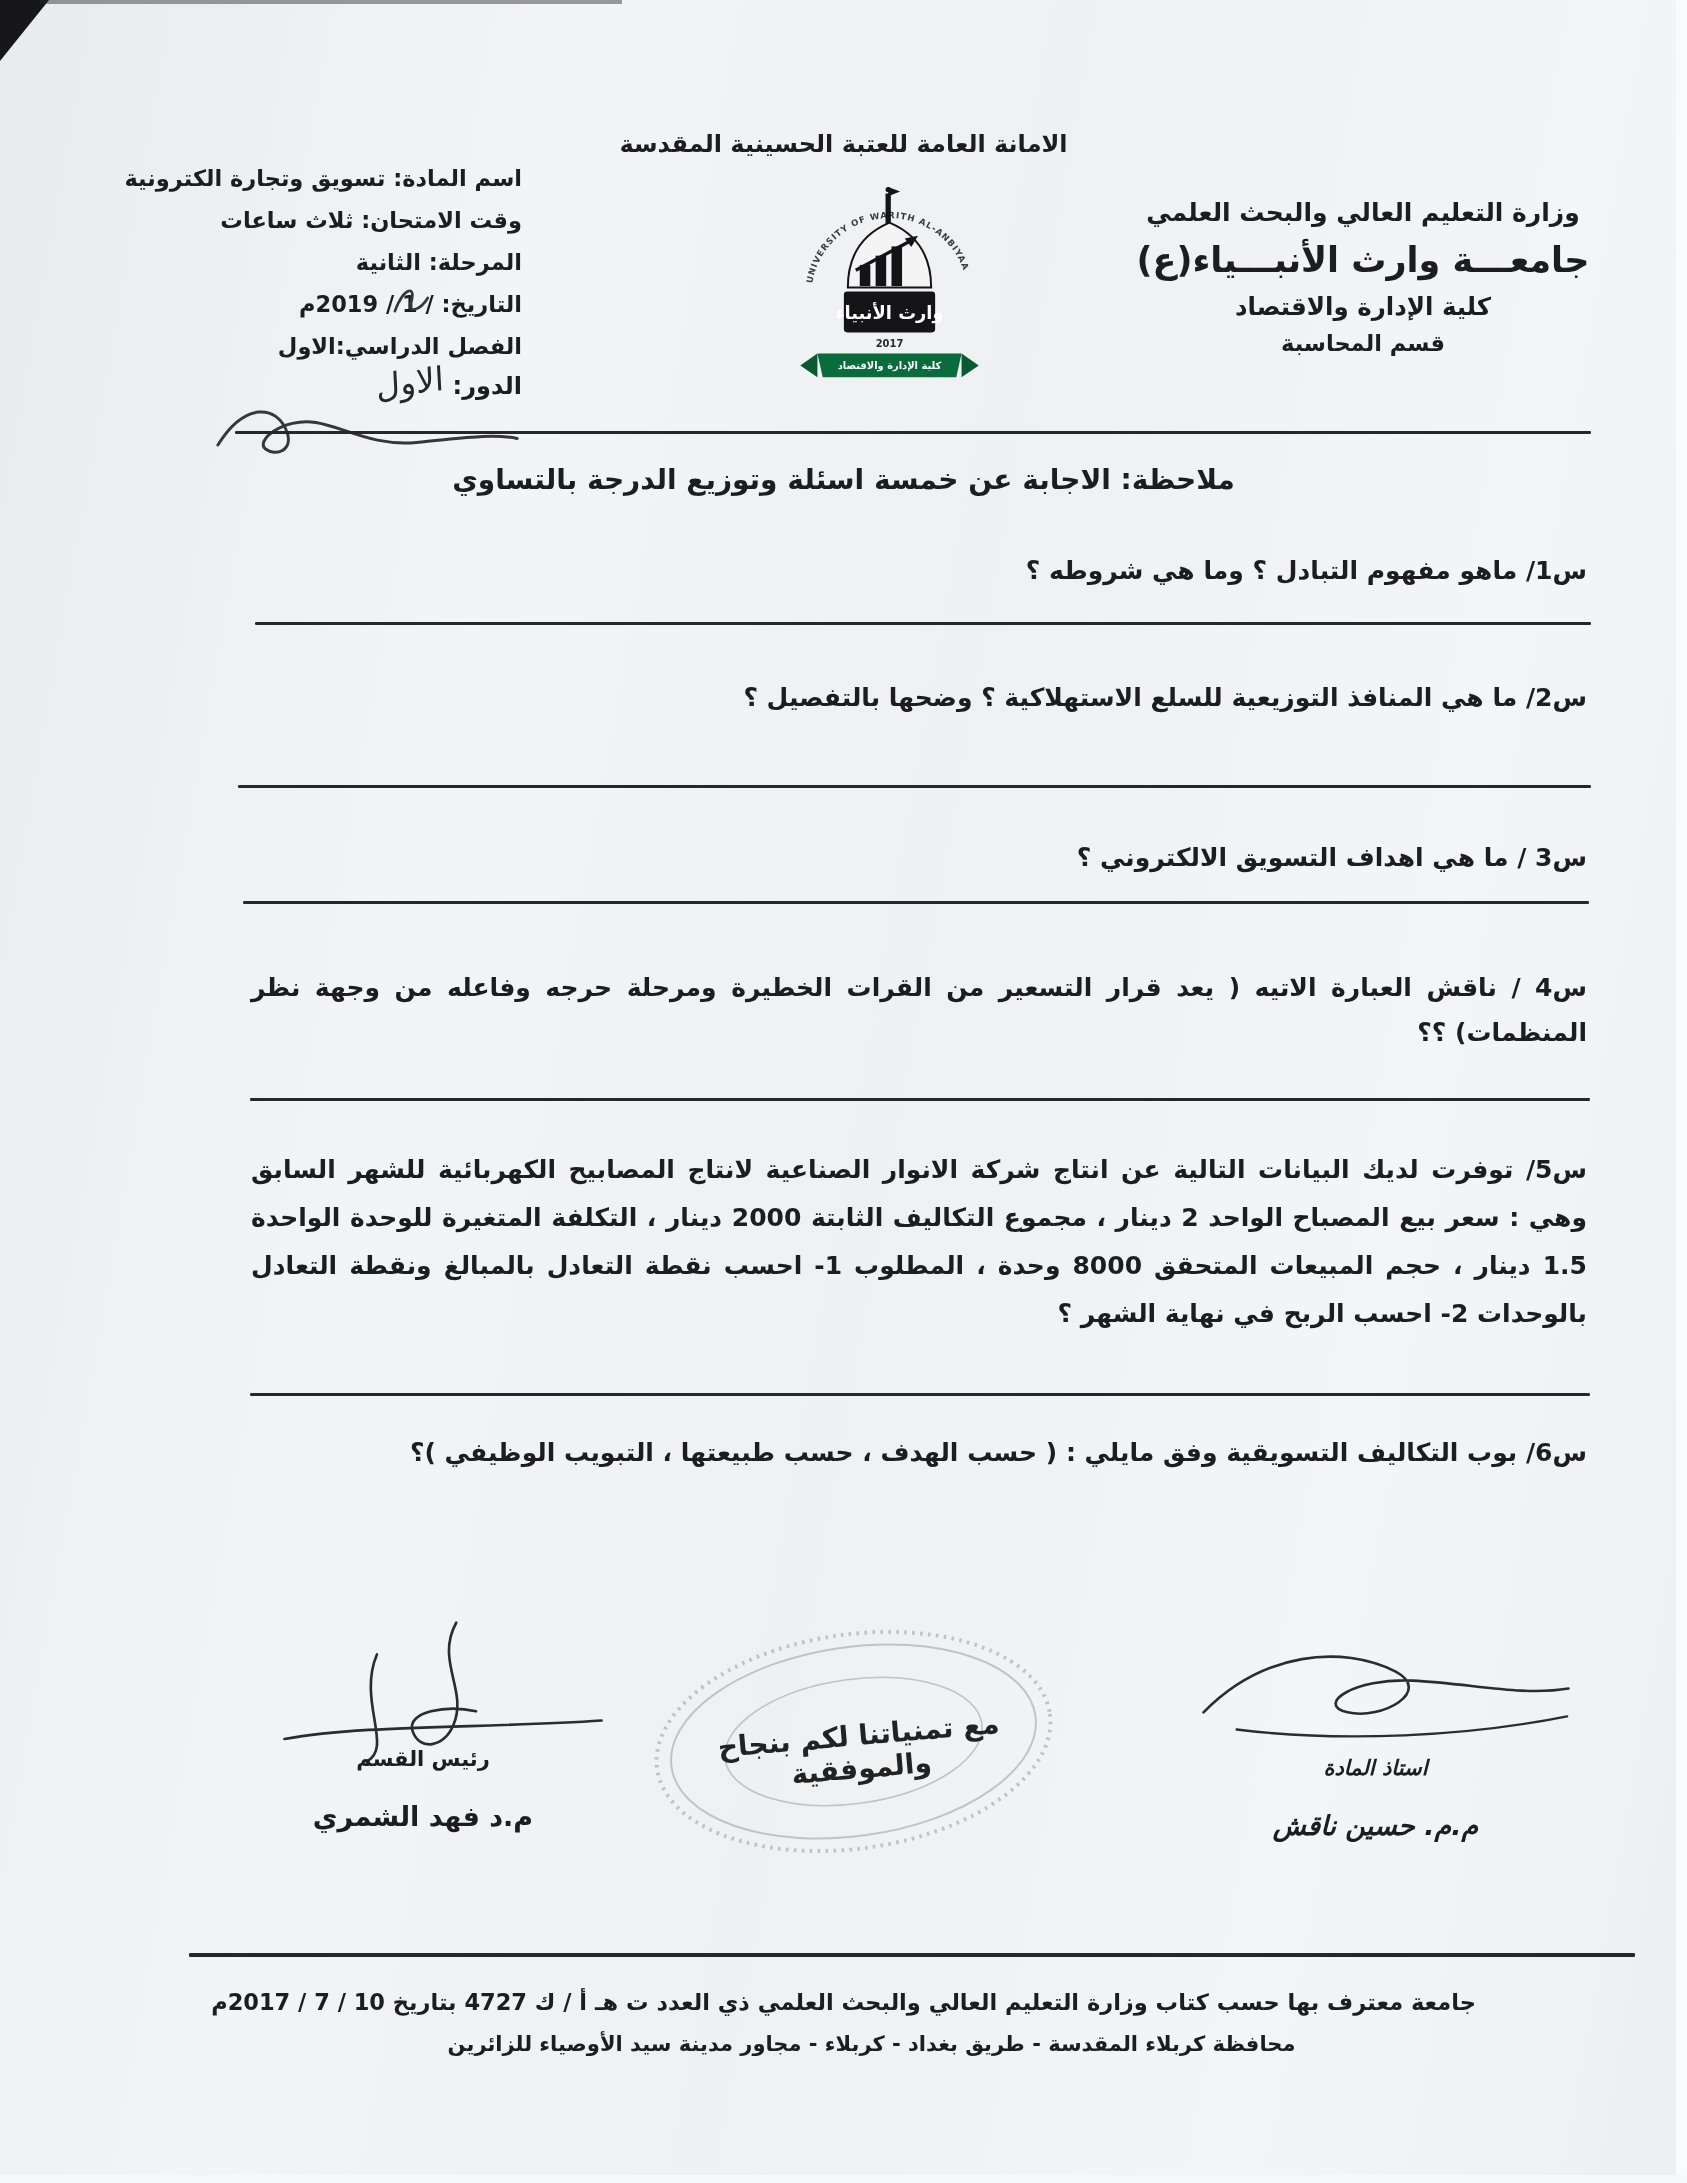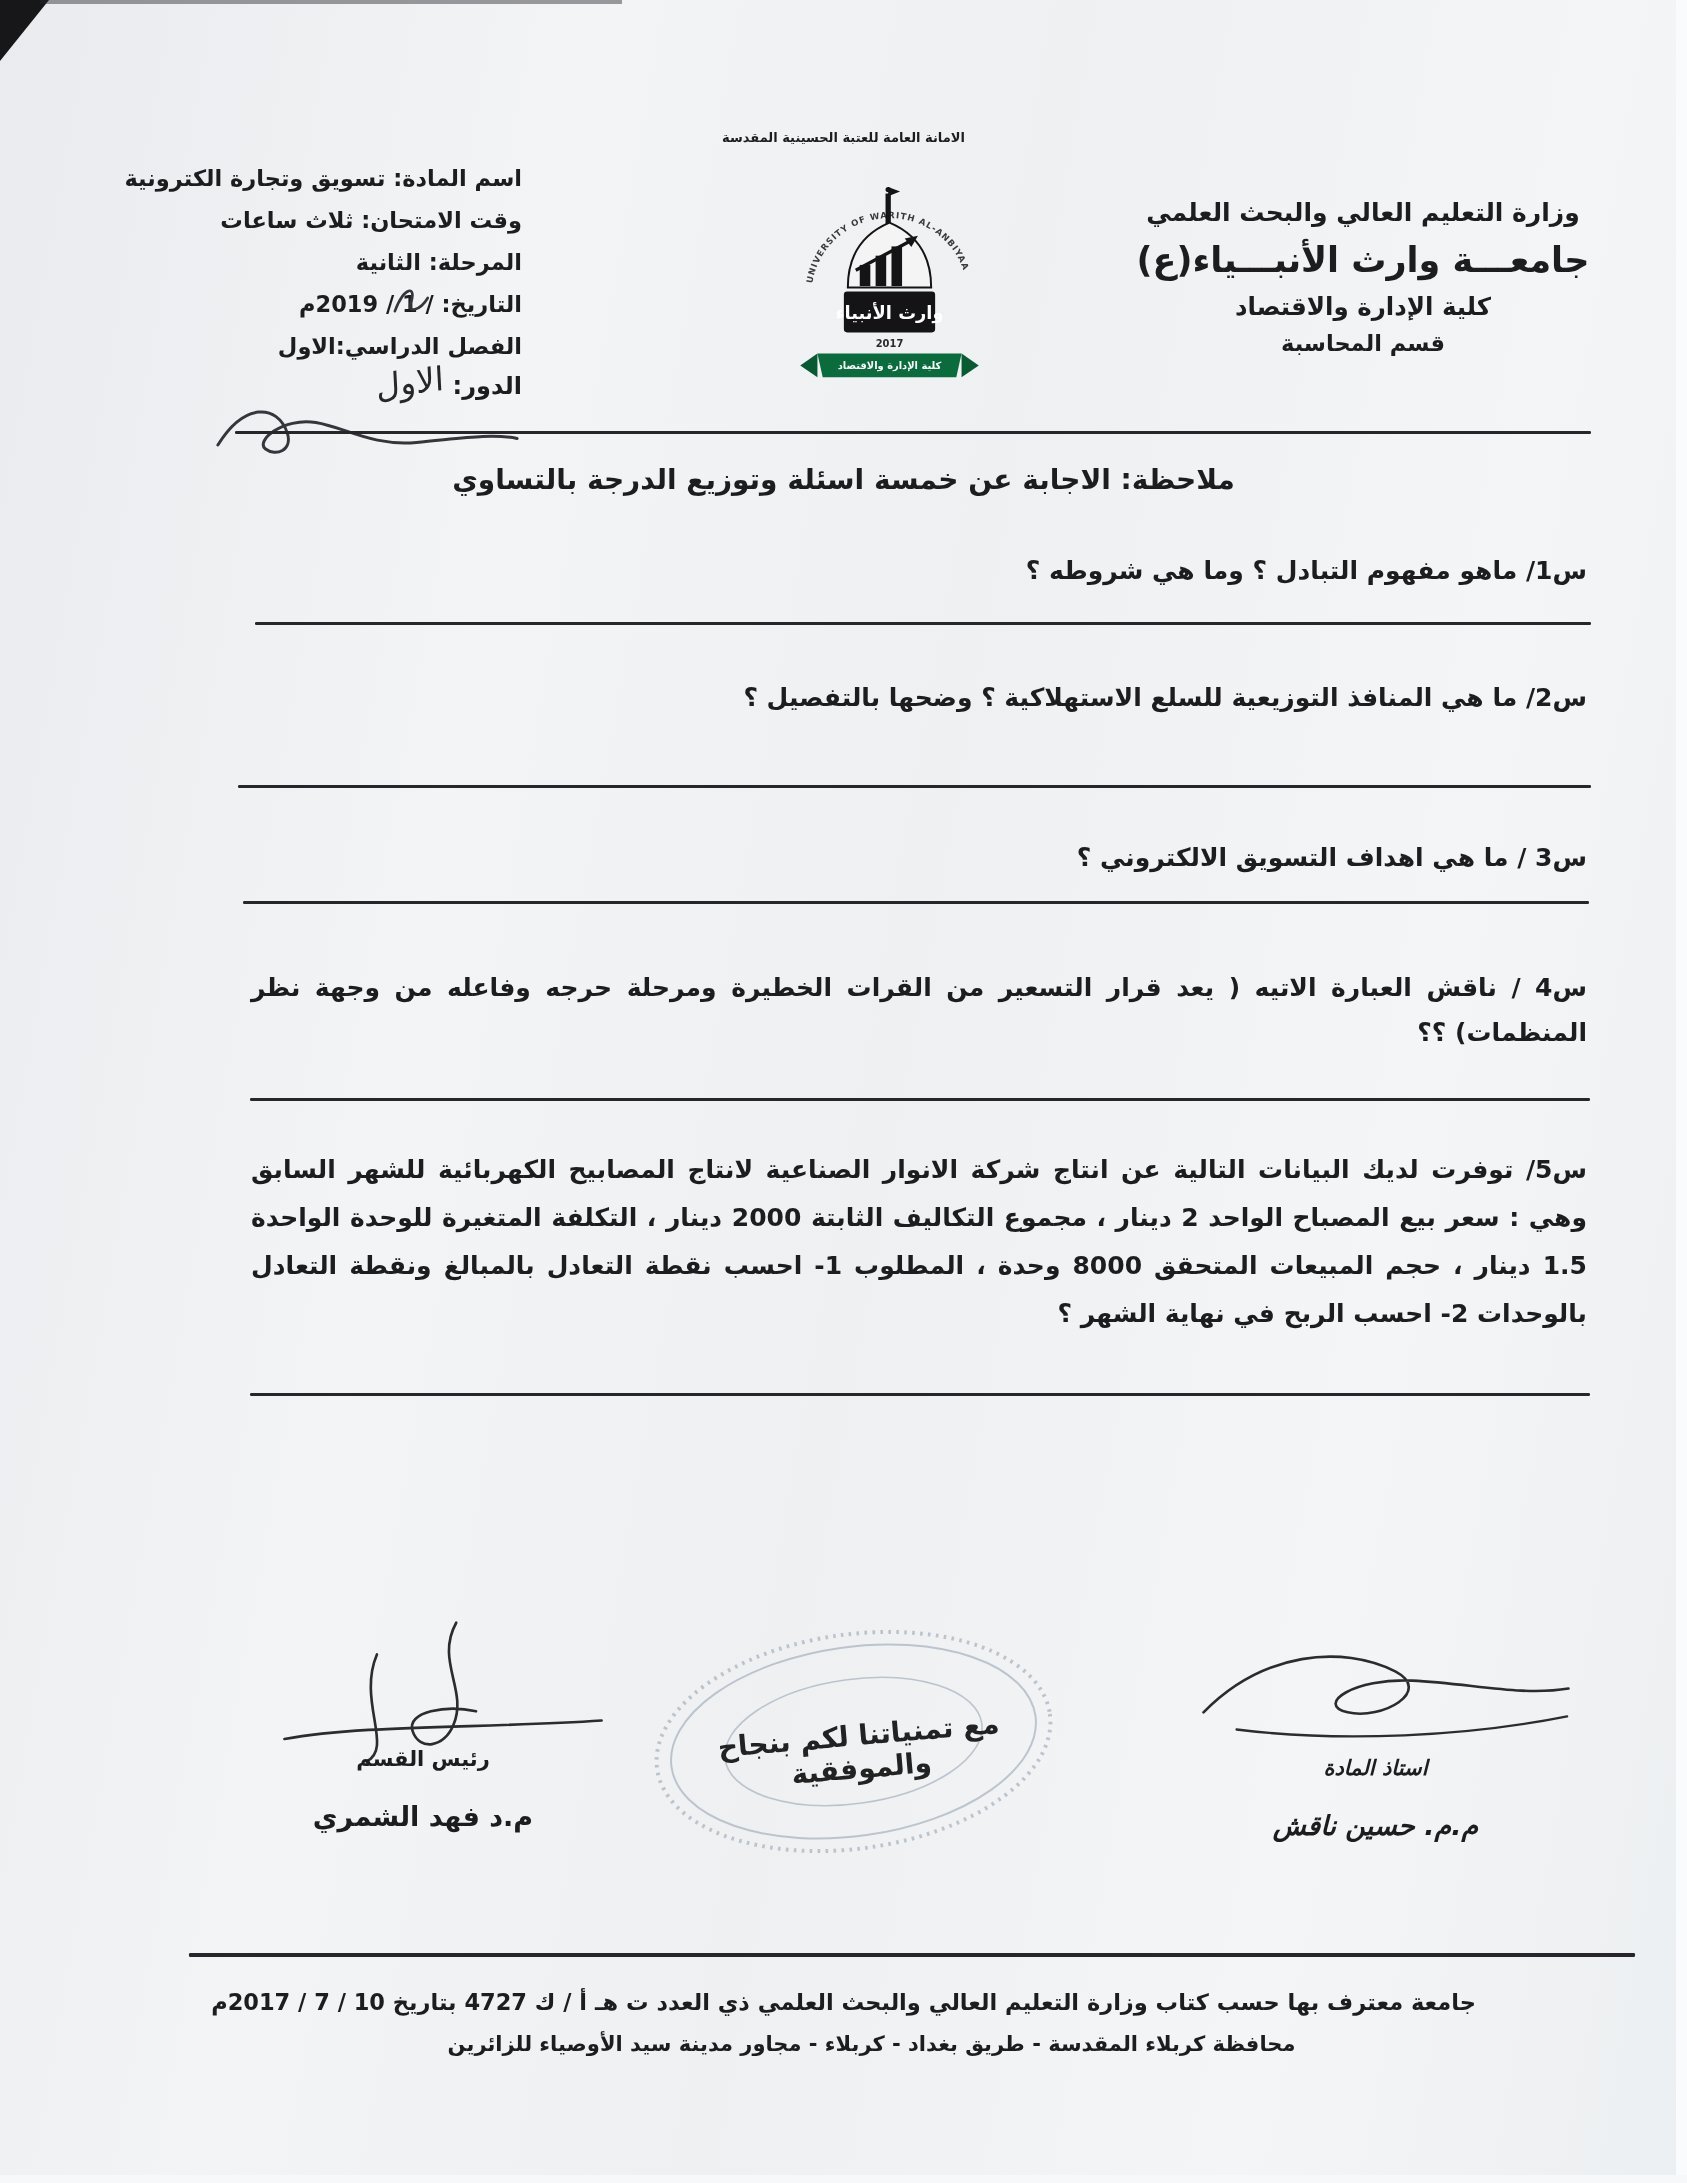--- a/index.html
+++ b/index.html
@@ -8,21 +8,21 @@
     background: linear-gradient(100deg,#e9ebee 0%,#f3f4f6 28%,#eef0f2 52%,#f4f5f7 78%,#eceff1 100%);
     font-family:"DejaVu Sans", sans-serif; color:#1d1d20;
   }
   .corner-tl { position:absolute; top:0; left:0; width:0; height:0;
     border-top:61px solid #17171a; border-right:49px solid transparent; }
   .top-smudge { position:absolute; top:0; left:40px; width:582px; height:4px; background:rgba(40,40,45,.45); }
   .edge-right { position:absolute; top:0; right:0; width:10.6px; height:100%; background:#fafbfc; }
   .edge-bottom { position:absolute; bottom:0; left:0; width:100%; height:8px; background:#f7f8f9; }
 
   .top-center { position:absolute; top:130px; left:0; width:1687px; text-align:center;
-    font-size:13px; font-weight:600; direction:rtl; }
+    font-size:24px; font-weight:600; direction:rtl; }
 
   .info-left { position:absolute; top:157px; left:112px; width:410px;
     direction:rtl; text-align:right; font-size:22.5px; font-weight:600; }
   .info-left .row { line-height:42px; white-space:nowrap; }
   .round-row { position:absolute; top:363px; left:112px; width:410px; direction:rtl; text-align:right;
     font-size:24px; font-weight:600; }
   .hand { display:inline-block; transform:rotate(-7deg) skewX(-4deg); font-size:33px; font-weight:500; color:#26262b; }
 
   .inst-right { position:absolute; top:198px; right:79px; width:490px;
     direction:rtl; text-align:center; }
@@ -152,20 +152,21 @@
   <div class="rule rule6"></div>
   <div class="rule rule7"></div>
 
   <div class="note">ملاحظة: الاجابة عن خمسة اسئلة وتوزيع الدرجة بالتساوي</div>
 
   <div class="q q1">س1/ ماهو مفهوم التبادل ؟ وما هي شروطه ؟</div>
   <div class="q q2">س2/ ما هي المنافذ التوزيعية للسلع الاستهلاكية ؟ وضحها بالتفصيل ؟</div>
   <div class="q q3">س3 / ما هي اهداف التسويق الالكتروني ؟</div>
   <div class="q q4">س4 / ناقش العبارة الاتيه ( يعد قرار التسعير من القرات الخطيرة ومرحلة حرجه وفاعله من وجهة نظر المنظمات) ؟؟</div>
   <div class="q q5">س5/ توفرت لديك البيانات التالية عن انتاج شركة الانوار الصناعية لانتاج المصابيح الكهربائية للشهر السابق وهي :  سعر بيع المصباح الواحد 2 دينار ، مجموع التكاليف الثابتة 2000 دينار   ،   التكلفة المتغيرة للوحدة الواحدة 1.5 دينار ،  حجم المبيعات المتحقق 8000 وحدة ، المطلوب 1- احسب نقطة التعادل بالمبالغ  ونقطة التعادل بالوحدات   2- احسب الربح في نهاية الشهر ؟</div>
+  <div class="q q6">س6/ بوب التكاليف التسويقية وفق مايلي : ( حسب الهدف   ،      حسب طبيعتها      ، التبويب الوظيفي )؟</div>
 
   <div class="stamp-box">
     <svg width="443" height="271" viewBox="0 0 670 410">
       <g transform="rotate(-8 335 205)" opacity="0.6">
         <ellipse cx="335" cy="205" rx="300" ry="162" fill="none" stroke-width="6" stroke-dasharray="4 8" stroke="#9aa7b4"></ellipse>
         <ellipse cx="335" cy="205" rx="278" ry="143" fill="none" stroke-width="3" stroke="#9aa7b4"></ellipse>
         <ellipse cx="335" cy="205" rx="196" ry="94" fill="none" stroke-width="2.5" stroke="#9aa7b4"></ellipse>
       </g>
     </svg>
   </div>

